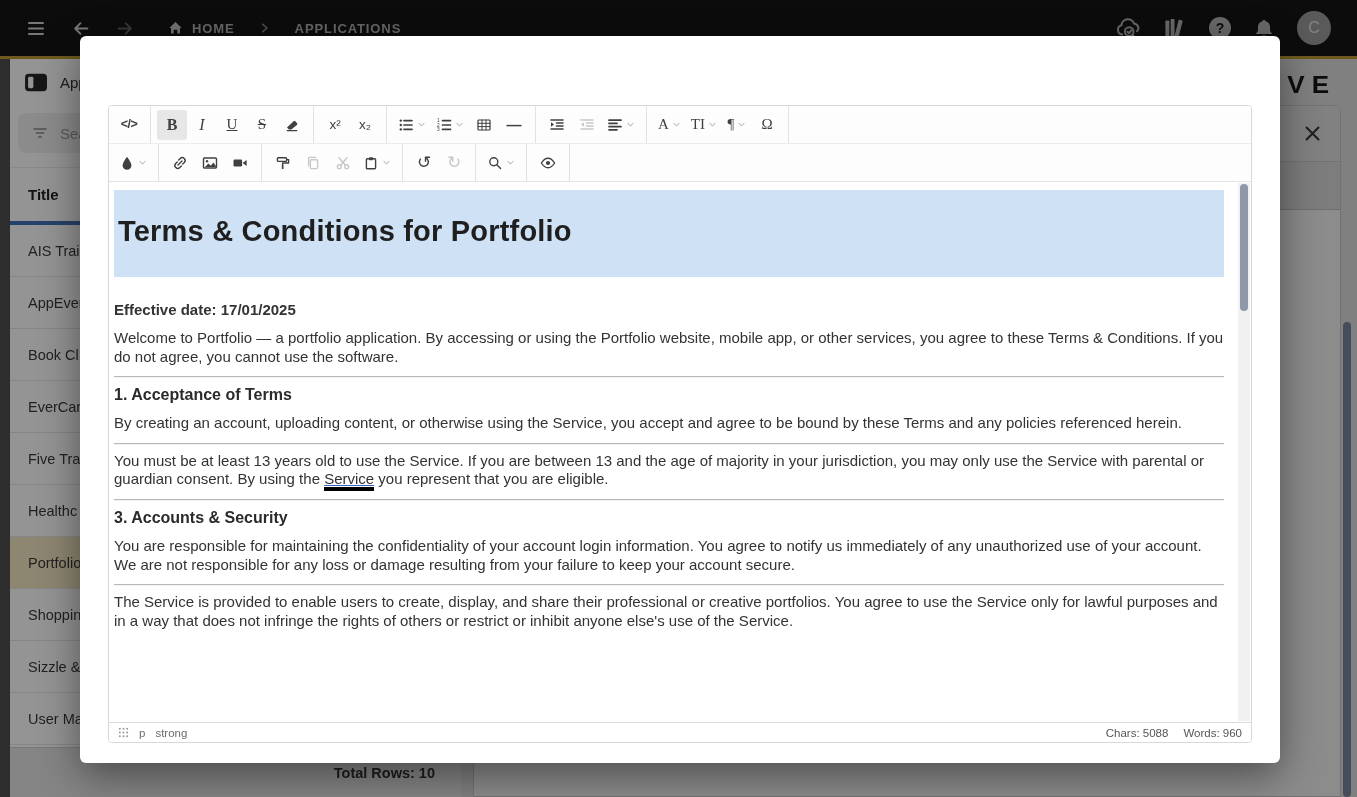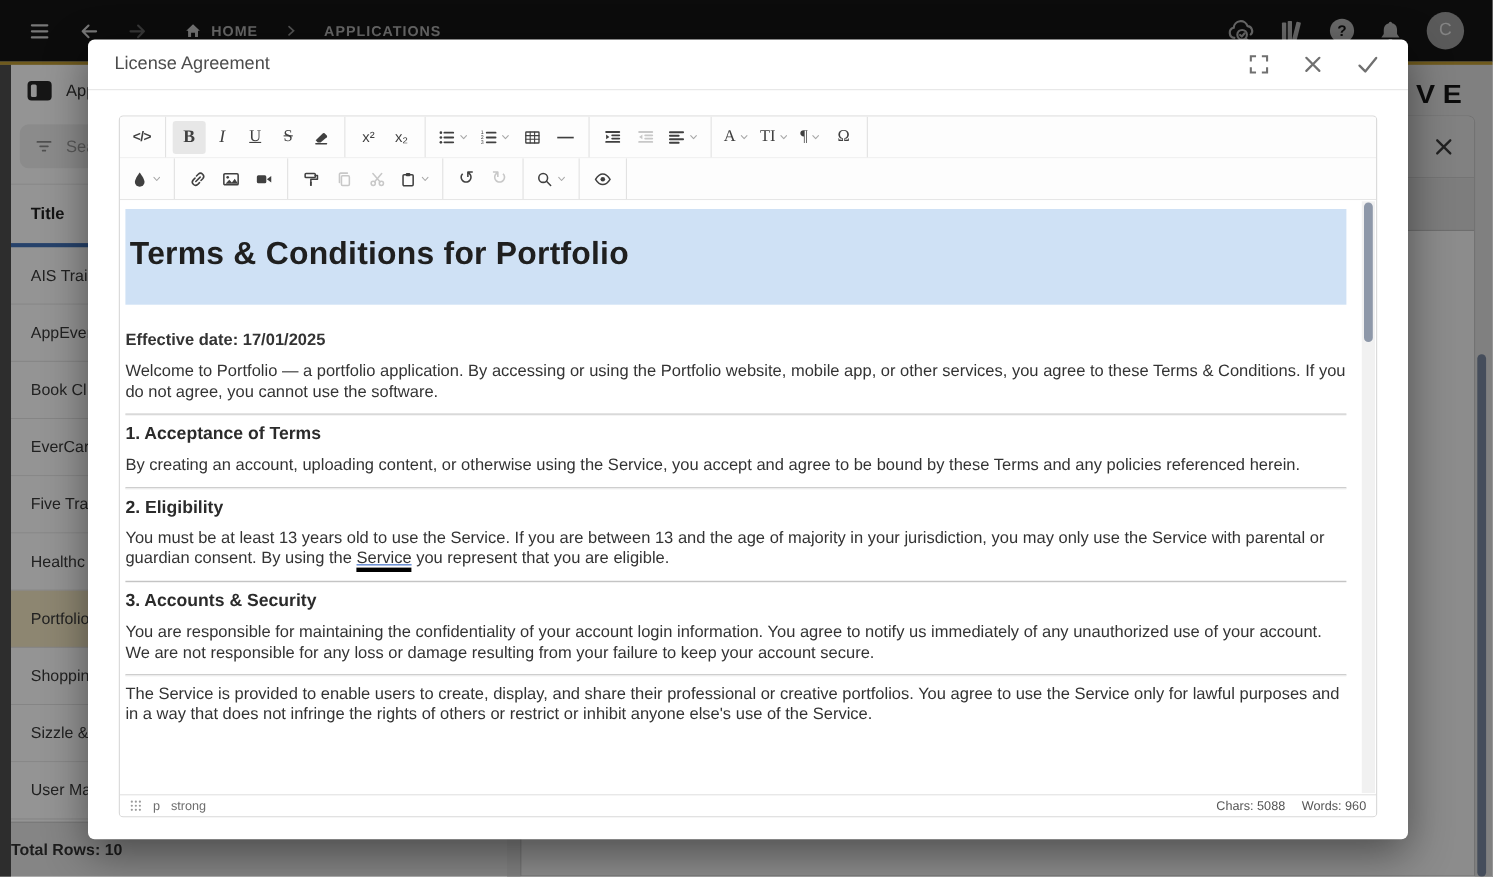--- a/index.html
+++ b/index.html
@@ -35,21 +35,21 @@
   .searchwrap input{border:none;background:transparent;outline:none;font-size:15px;color:#333;width:100%;
                     font-family:"Liberation Sans",sans-serif}
   .searchwrap input::placeholder{color:#9a9a9a}
   .thead{margin-top:14px;height:54px;display:flex;align-items:center;padding-left:18px;
          font-weight:700;font-size:15px;color:#222;border-top:1px solid #ececec}
   .bluebar{height:4px;background:#4272b8}
   .srow{height:52px;display:flex;align-items:center;padding-left:18px;font-size:14.5px;color:#3a3a3a;
         border-bottom:1px solid #e5e5e5;cursor:pointer;background:#fff}
   .srow.selected{background:#f3e7c3}
   .sfooter{position:absolute;left:0;bottom:0;width:100%;height:50px;background:#e6e6e6;
-           border-top:1px solid #cfcfcf;display:flex;align-items:center;
+           border-top:1px solid #cfcfcf;display:flex;align-items:center;justify-content:flex-end;
            padding-right:26px;font-weight:700;font-size:14.5px;color:#333}
 
   
   .mainbg{position:absolute;left:461px;top:59px;right:0;bottom:0;background:#dcdcdc;z-index:1}
   .logo{position:absolute;top:11px;right:21px;font-size:26px;font-weight:800;letter-spacing:7px;
         color:#161616;transform:scaleY(.92)}
   .card{position:absolute;left:12px;top:46px;right:16px;bottom:0;background:#f2f2f2;
         border:1px solid #c4c4c4;border-radius:6px 6px 0 0;overflow:hidden}
   .card-head{height:56px;background:#dedede;border-bottom:1px solid #c6c6c6;display:flex;
              align-items:center;justify-content:flex-end;gap:26px;padding-right:18px;color:#3a3a3a}
@@ -226,40 +226,20 @@
         </span>
       </div>
       <div class="card-sub"></div>
     </div>
   </div>
 
   <div class="overlay"></div>
   <div class="pagescroll"></div>
 
   <div class="modal">
-    <div class="m-head">
-      <span class="m-title">License Agreement</span>
-      <span class="m-actions">
-        <span class="m-act">
-          <svg width="19" height="19" viewBox="0 0 18 18" fill="none" stroke="currentColor" stroke-width="1.8">
-              <path d="M2 6.5 V2 h4.5 M11.5 2 H16 v4.5 M16 11.5 V16 h-4.5 M6.5 16 H2 v-4.5"></path>
-            </svg>
-        </span>
-        <span class="m-act">
-          <svg width="19" height="19" viewBox="0 0 16 16" fill="none" stroke="currentColor" stroke-width="1.7" stroke-linecap="round">
-              <path d="M3 3 L13 13 M13 3 L3 13"></path>
-            </svg>
-        </span>
-        <span class="m-act">
-          <svg width="21" height="19" viewBox="0 0 18 16" fill="none" stroke="currentColor" stroke-width="1.8" stroke-linecap="round" stroke-linejoin="round">
-              <path d="M2.5 9 l4.5 4.5 L15.5 3"></path>
-            </svg>
-        </span>
-      </span>
-    </div>
 
     <div class="editor">
       <div class="tb-row" id="tb-row1">
           <button class="tb-btn">
             <span class="tb-glyph g-code">&lt;/&gt;</span>
           </button>
           <span class="tb-sep"></span>
           <button class="tb-btn active">
             <span class="tb-glyph g-bold">B</span>
           </button>
@@ -503,21 +483,20 @@
         <div class="doc" id="doc">
             <div class="sel-block">
               <h1 class="doc-title">Terms &amp; Conditions for Portfolio</h1>
             </div>
             <p class="p-eff">Effective date: 17/01/2025</p>
             <p class="p-body">Welcome to Portfolio — a portfolio application. By accessing or using the Portfolio website, mobile app, or other services, you agree to these Terms &amp; Conditions. If you do not agree, you cannot use the software.</p>
             <hr class="doc-hr">
             <h3 class="sec-h">1. Acceptance of Terms</h3>
             <p class="p-body">By creating an account, uploading content, or otherwise using the Service, you accept and agree to be bound by these Terms and any policies referenced herein.</p>
             <hr class="doc-hr">
-            <h3 class="sec-h">2. Eligibility</h3>
             <p class="p-body">You must be at least 13 years old to use the Service. If you are between 13 and the age of majority in your jurisdiction, you may only use the Service with parental or guardian consent. By using the <a class="doclink">Service</a> you represent that you are eligible.</p>
             <hr class="doc-hr">
             <h3 class="sec-h">3. Accounts &amp; Security</h3>
             <p class="p-body">You are responsible for maintaining the confidentiality of your account login information. You agree to notify us immediately of any unauthorized use of your account. We are not responsible for any loss or damage resulting from your failure to keep your account secure.</p>
             <hr class="doc-hr">
             <p class="p-body">The Service is provided to enable users to create, display, and share their professional or creative portfolios. You agree to use the Service only for lawful purposes and in a way that does not infringe the rights of others or restrict or inhibit anyone else's use of the Service.</p>
           </div>
         <div class="scroll-track">
           <div class="scroll-thumb"></div>
         </div>

